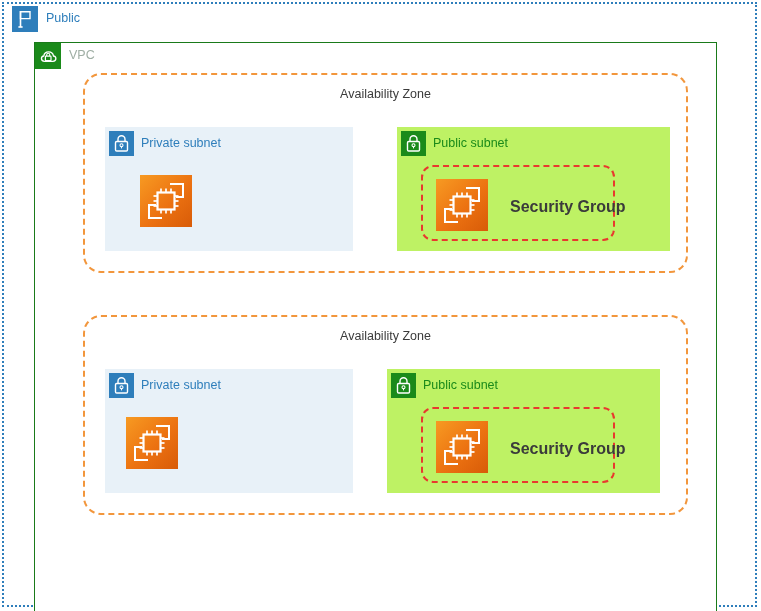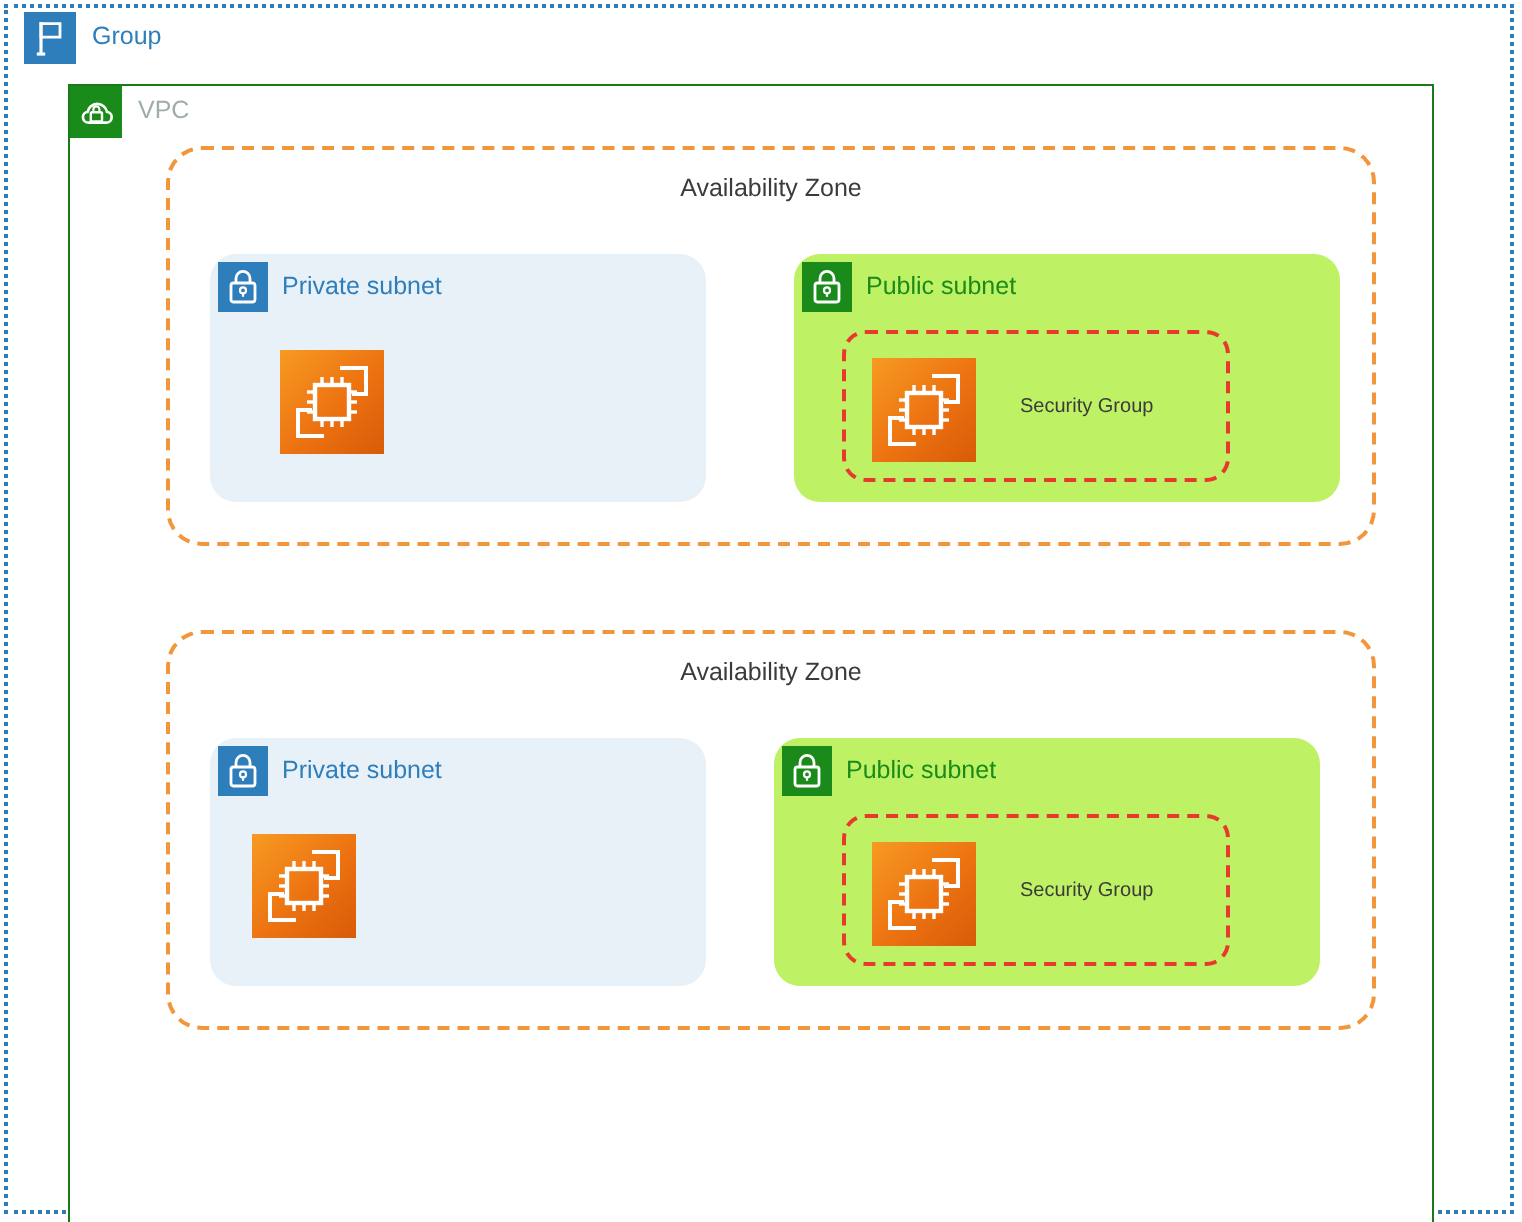--- a/index.html
+++ b/index.html
@@ -87,21 +87,20 @@
     right: 0;
     text-align: center;
     font-size: 12.5px;
     color: #3B3B3B;
   }
 
   
   .subnet {
     position: absolute;
     box-sizing: border-box;
-    border-radius: 13px;
   }
   .subnet.private { background: #E8F1F8; }
   .subnet.public  { background: #bef264; }
 
   .subnet-badge {
     position: absolute;
     left: 4px;
     top: 4px;
     width: 25px;
     height: 25px;
@@ -122,23 +121,24 @@
 
   
   .secgroup {
     position: absolute;
     border: 2.5px dashed #E8392E;
     border-radius: 12px;
     box-sizing: border-box;
   }
   .secgroup-label {
     position: absolute;
-    font-size: 10px;
+    font-size: 16px;
     color: #3B3B3B;
     white-space: nowrap;
+    font-weight: bold;
   }
 
   
   .ec2 {
     position: absolute;
     background: linear-gradient(135deg, #F79A22 0%, #EC7211 55%, #D85B08 100%);
     box-sizing: border-box;
   }
   .ec2 svg { display: block; width: 100%; height: 100%; }
 
@@ -150,21 +150,21 @@
 <div class="region">
 
   <div class="region-badge">
     <svg class="icon-svg" width="26" height="26" viewBox="0 0 26 26">
       <rect x="0" y="0" width="26" height="26" fill="#2E7EBB"></rect>
       <path d="M8.5 5 L8.5 21" stroke="#ffffff" stroke-width="1.6" fill="none"></path>
       <path d="M8.5 5.8 L18 5.8 L18 12.6 L8.5 12.6 Z" stroke="#ffffff" stroke-width="1.4" fill="none"></path>
       <path d="M6.4 21 L10.6 21" stroke="#ffffff" stroke-width="1.6" fill="none"></path>
     </svg>
   </div>
-  <div class="region-label">Group</div>
+  <div class="region-label">Public</div>
 
   <div class="vpc">
 
     <div class="vpc-badge">
       <svg class="icon-svg" width="26" height="26" viewBox="0 0 26 26">
         <rect x="0" y="0" width="26" height="26" fill="#1a8a1a"></rect>
         <path d="M6.2 16.4 C4.3 16.4 3.2 15.1 3.2 13.7 C3.2 12.4 4.2 11.3 5.5 11.2
                  C5.8 8.9 7.8 7.2 10.2 7.2 C12.6 7.2 14.6 8.9 15 11.2
                  C16.3 11.3 17.3 12.4 17.3 13.7 C17.3 15.1 16.2 16.4 14.4 16.4 Z" transform="translate(3.2,1.6) scale(1.02)" stroke="#ffffff" stroke-width="1.3" fill="none" stroke-linejoin="round"></path>
         <rect x="10.4" y="13.1" width="5.6" height="4.6" rx="0.7" stroke="#ffffff" stroke-width="1.2" fill="none"></rect>

